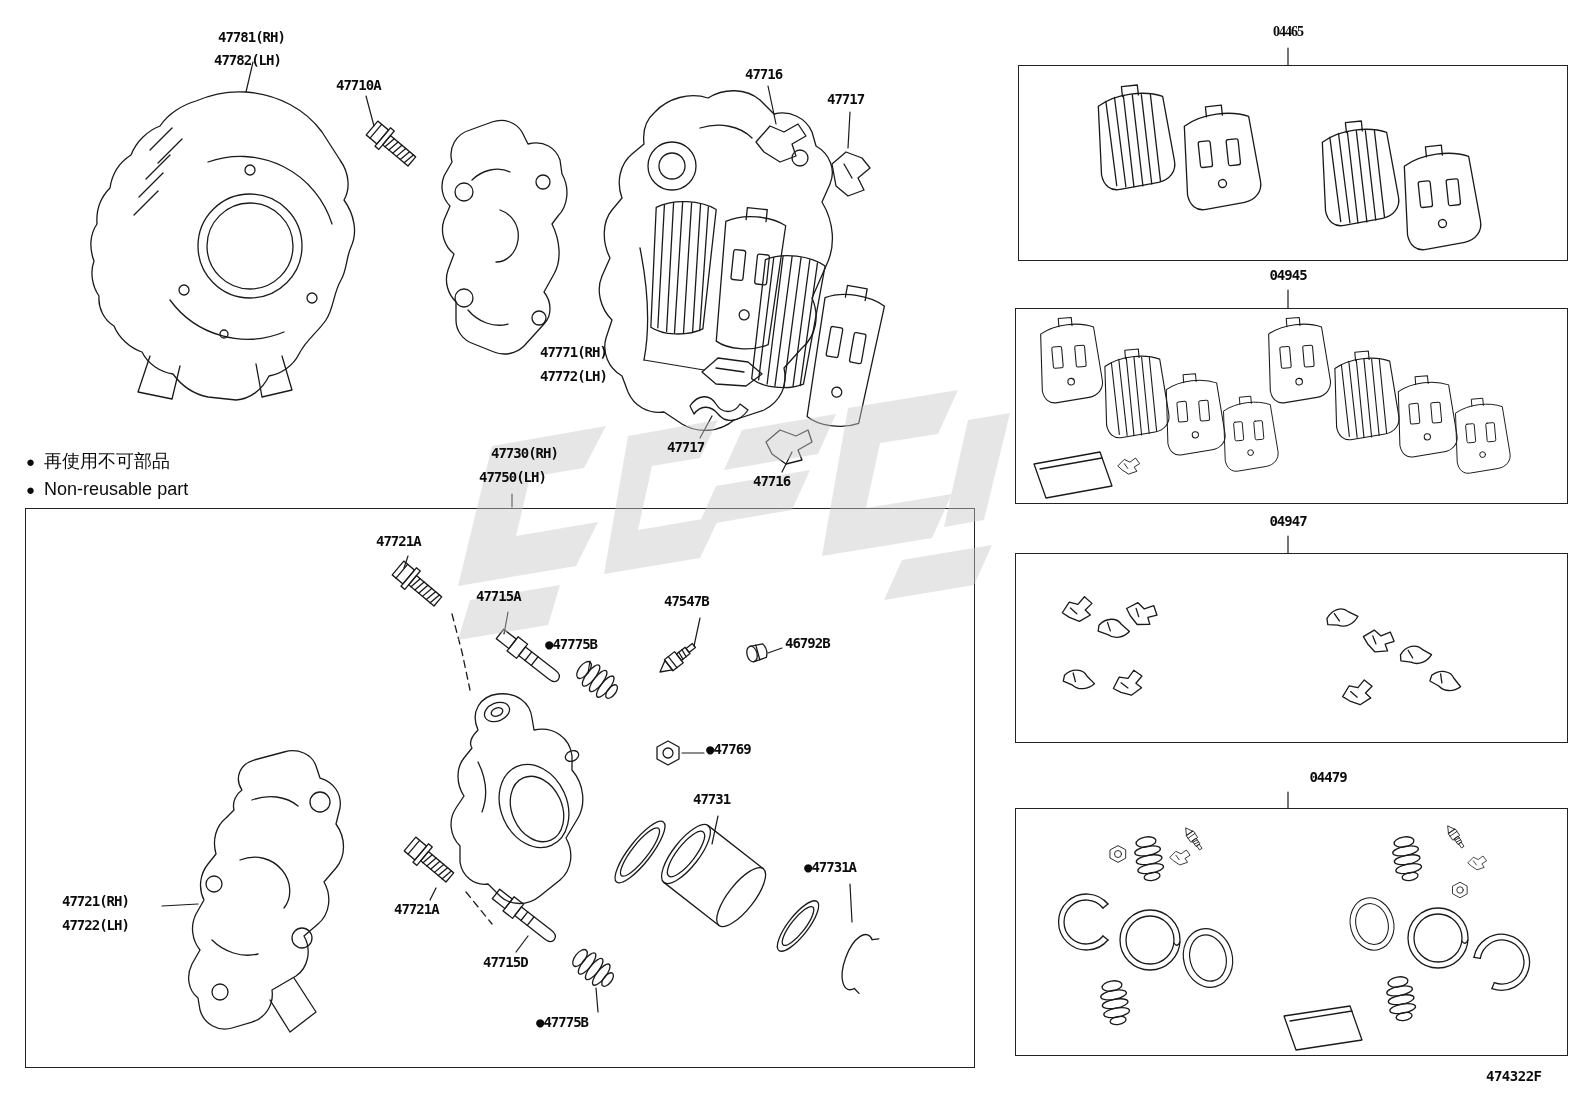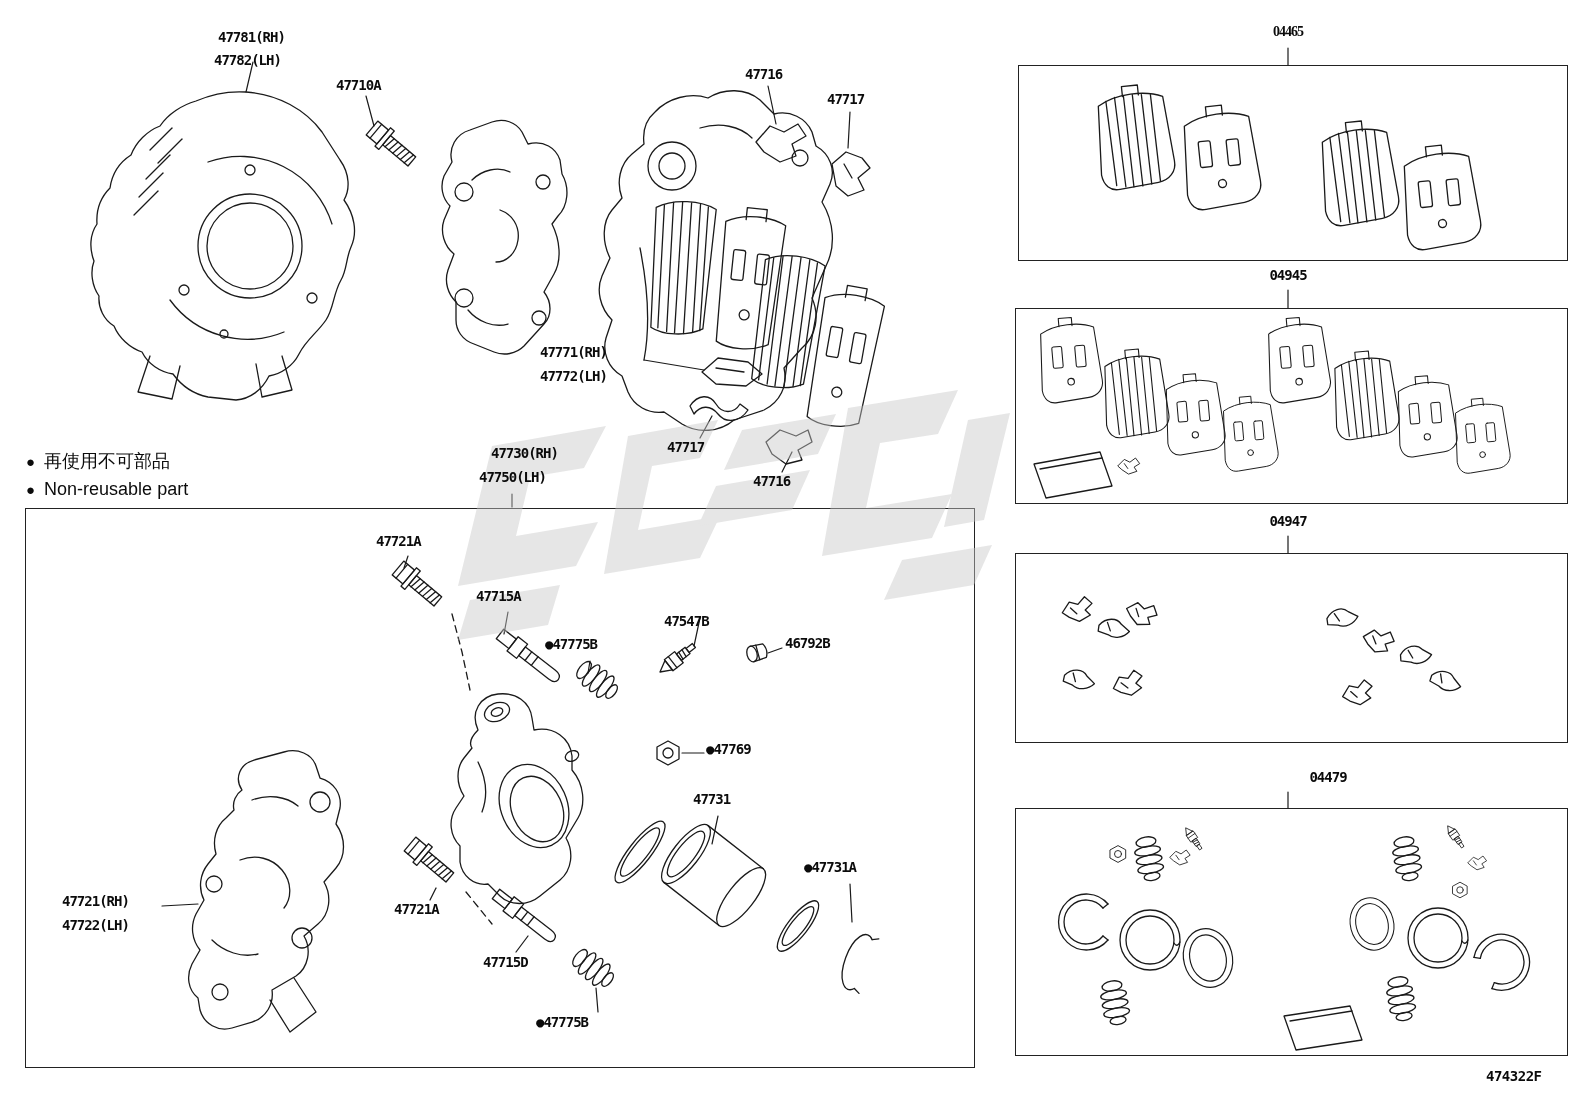--- a/index.html
+++ b/index.html
@@ -404,21 +404,21 @@
       <div class="part-label" style="left: 540px; top: 369px;">47772(LH)</div>
       <div class="part-label" style="left: 667px; top: 440px;">47717</div>
       <div class="part-label" style="left: 753px; top: 474px;">47716</div>
       <div class="part-label" style="left: 479px; top: 446px; margin-left: 12px;">47730(RH)</div>
       <div class="part-label" style="left: 479px; top: 470px;">47750(LH)</div>
       <div class="part-label centered" style="left: 1288px; top: 268px;">04945</div>
       <div class="part-label centered" style="left: 1288px; top: 514px;">04947</div>
       <div class="part-label" style="left: 376px; top: 534px;">47721A</div>
       <div class="part-label" style="left: 476px; top: 589px;">47715A</div>
       <div class="part-label" style="left: 545px; top: 637px;">●47775B</div>
-      <div class="part-label" style="left: 664px; top: 594px; margin-top: 20px;">47547B</div>
+      <div class="part-label" style="left: 664px; top: 594px;">47547B</div>
       <div class="part-label" style="left: 785px; top: 636px;">46792B</div>
       <div class="part-label" style="left: 706px; top: 742px;">●47769</div>
       <div class="part-label centered" style="left: 1328px; top: 770px;">04479</div>
       <div class="part-label" style="left: 693px; top: 792px;">47731</div>
       <div class="part-label" style="left: 804px; top: 860px;">●47731A</div>
       <div class="part-label" style="left: 62px; top: 894px;">47721(RH)</div>
       <div class="part-label" style="left: 62px; top: 918px;">47722(LH)</div>
       <div class="part-label" style="left: 394px; top: 902px;">47721A</div>
       <div class="part-label" style="left: 483px; top: 955px;">47715D</div>
       <div class="part-label" style="left: 536px; top: 1015px;">●47775B</div>

